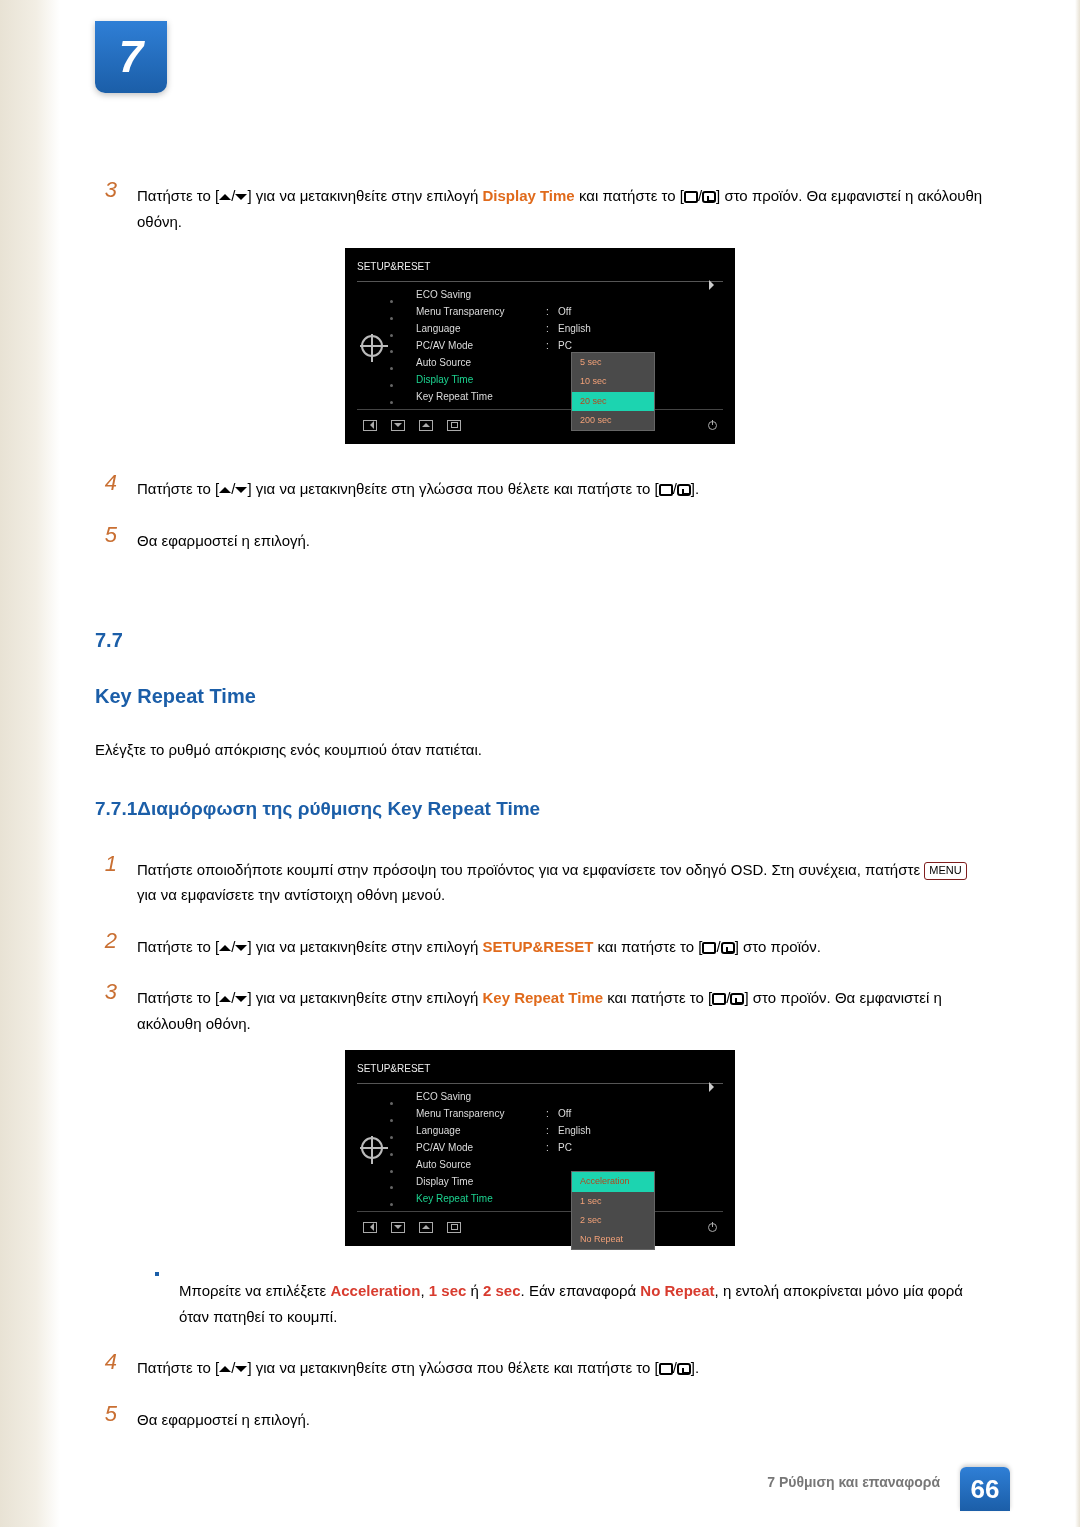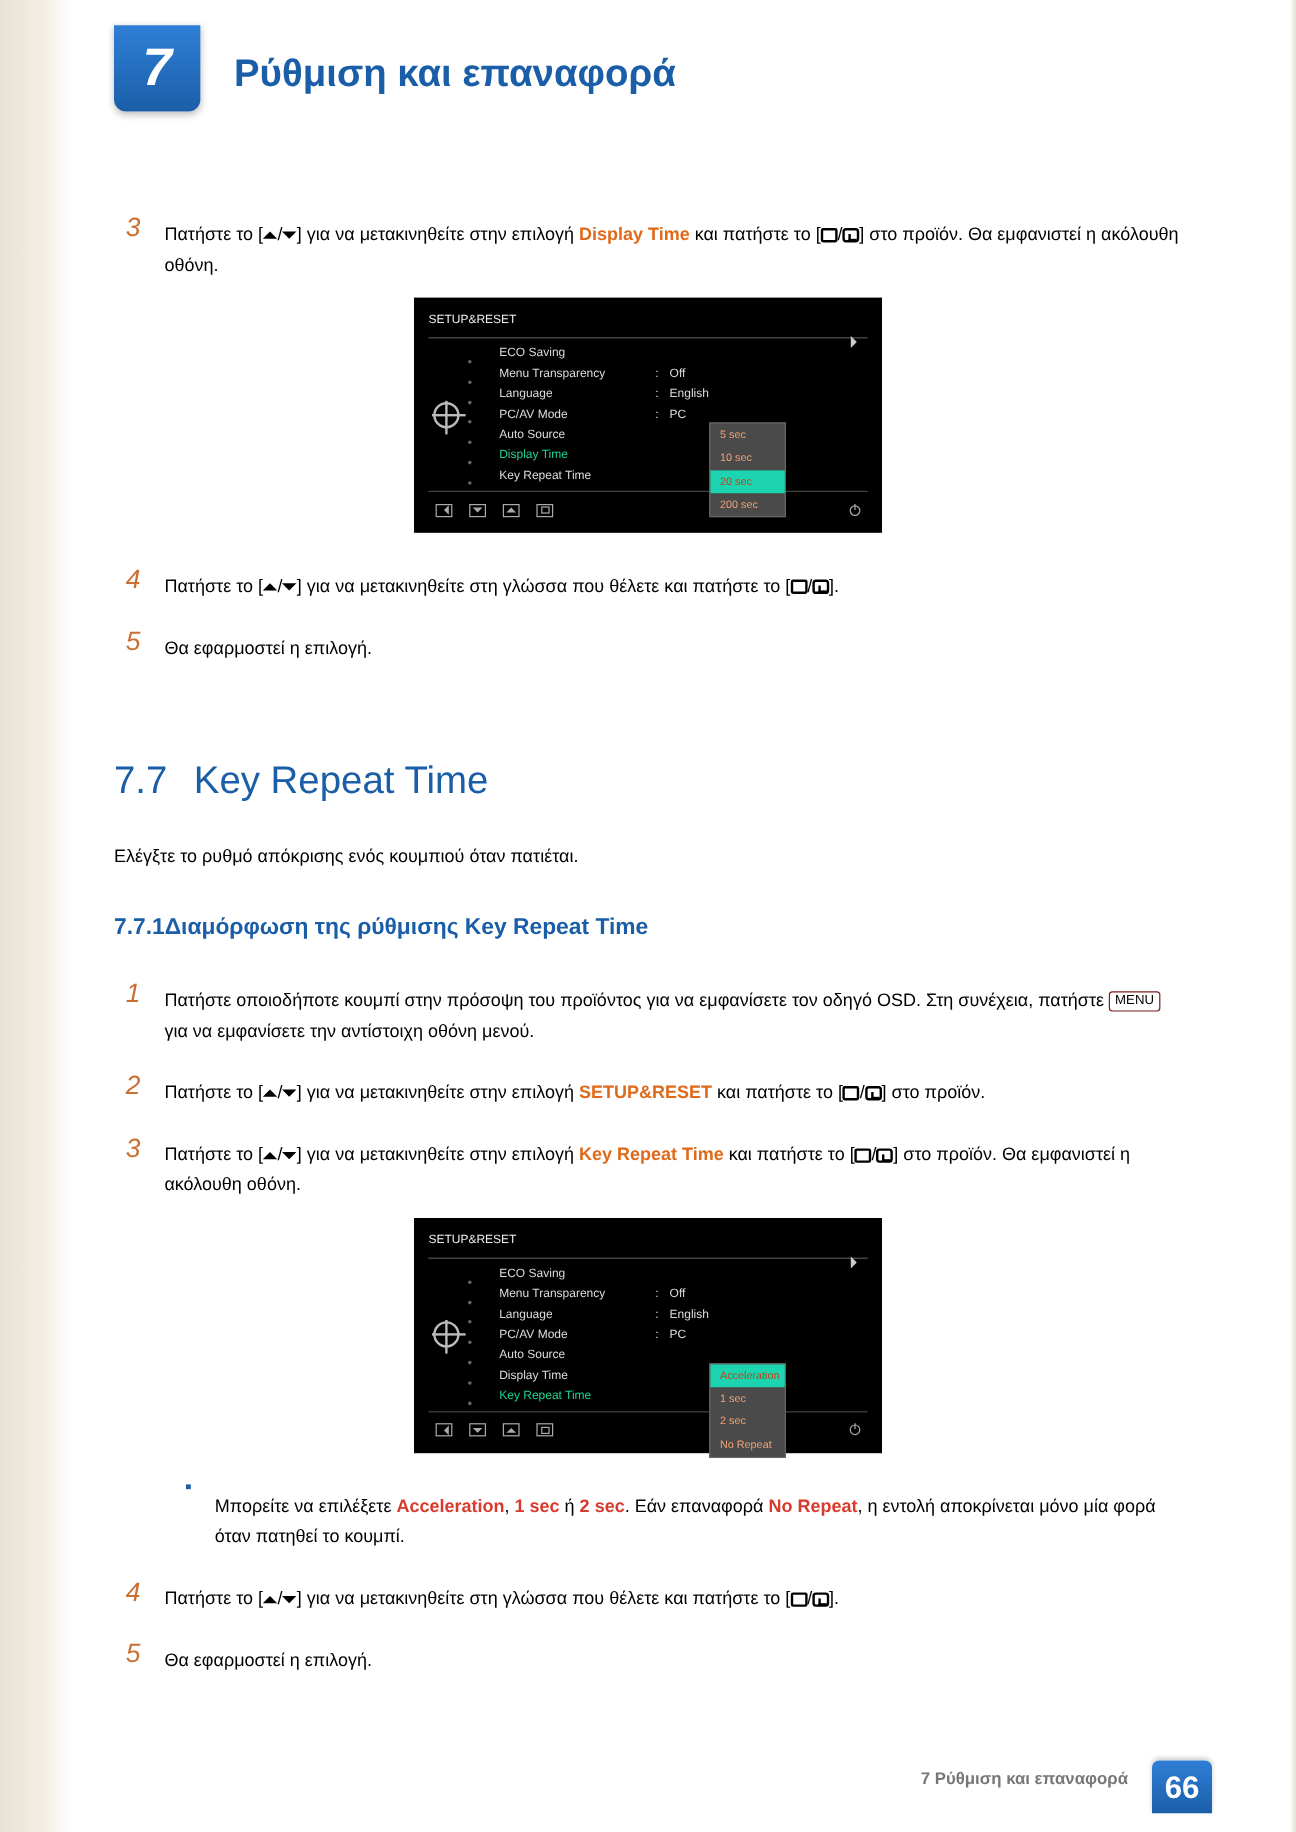--- a/index.html
+++ b/index.html
@@ -111,22 +111,23 @@
     font-size: 11px;
     line-height: 1.4;
     vertical-align: middle;
     font-family: Arial, sans-serif;
   }
   .section-777 {
     display: flex;
     gap: 22px;
     margin: 70px 0 24px 0;
     color: #1b5ea8;
-    font-size: 32px;
-    font-weight: normal;
+    font-size: 20px;
+    font-weight: bold;
+    flex-direction: column;
   }
   .subsection {
     display: flex;
     margin: 20px 0 20px 0;
     color: #1b5ea8;
     font-size: 19px;
     font-weight: bold;
   }
   .indent-body { margin-left: 0; }
 
@@ -168,21 +169,21 @@
   .osd-dots-row {
     position:absolute; left:45px; top:52px; bottom:40px;
     display:flex; flex-direction:column; justify-content:space-between;
   }
   .osd-dot { width:3px; height:3px; border-radius:50%; background:#666; }
   .osd-popup {
     position:absolute;
     background:#4a4a4a;
     border:1px solid #666;
     font-size:9px;
-    width: 64px;
+    width: 84px;
   }
   .osd-popup .opt {
     padding:2px 8px;
     color:#f2a178;
   }
   .osd-popup .opt.sel {
     background:#1cd4b0;
     color:#b4461c;
   }
   .osd-nav {
@@ -219,21 +220,20 @@
   }
 </style>
 </head>
 <body>
 
 <div class="sidebar-gradient"></div>
 <div class="side-gradient-right"></div>
 
 <div class="header-row">
   <div class="chapter-badge">7</div>
-  <div class="chapter-title">Ρύθμιση και επαναφορά</div>
 </div>
 
 <div class="content">
 
   <div class="step-row">
     <div class="step-num">3</div>
     <div class="step-text">
       <span>Πατήστε το [</span><span class="inline-arrow-up"></span><span>/</span><span class="inline-arrow-down"></span><span>] για να μετακινηθείτε στην επιλογή </span><span class="hl-orange">Display Time</span><span> και πατήστε το [</span><span class="inline-rect-icon"></span><span>/</span><span class="inline-enter-icon"></span><span>] στο προϊόν. Θα εμφανιστεί η ακόλουθη οθόνη.</span>
     </div>
   </div>

